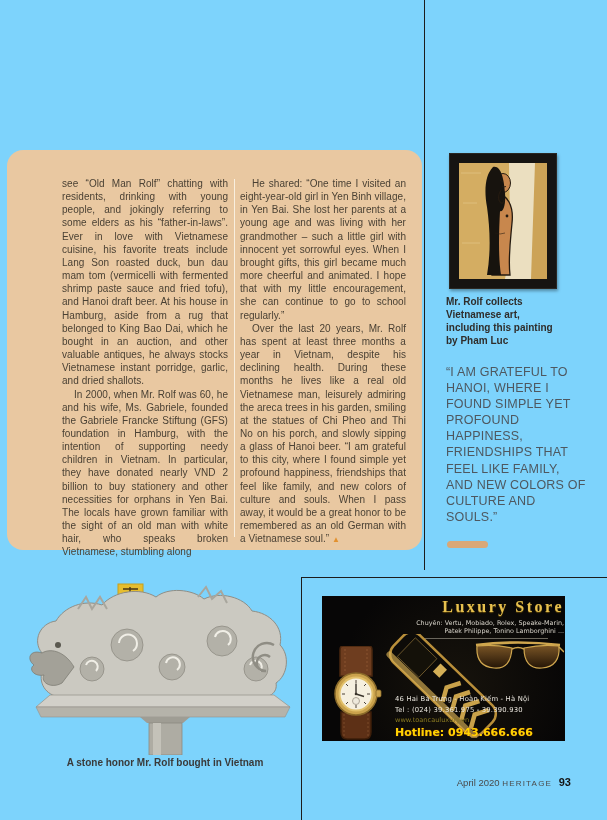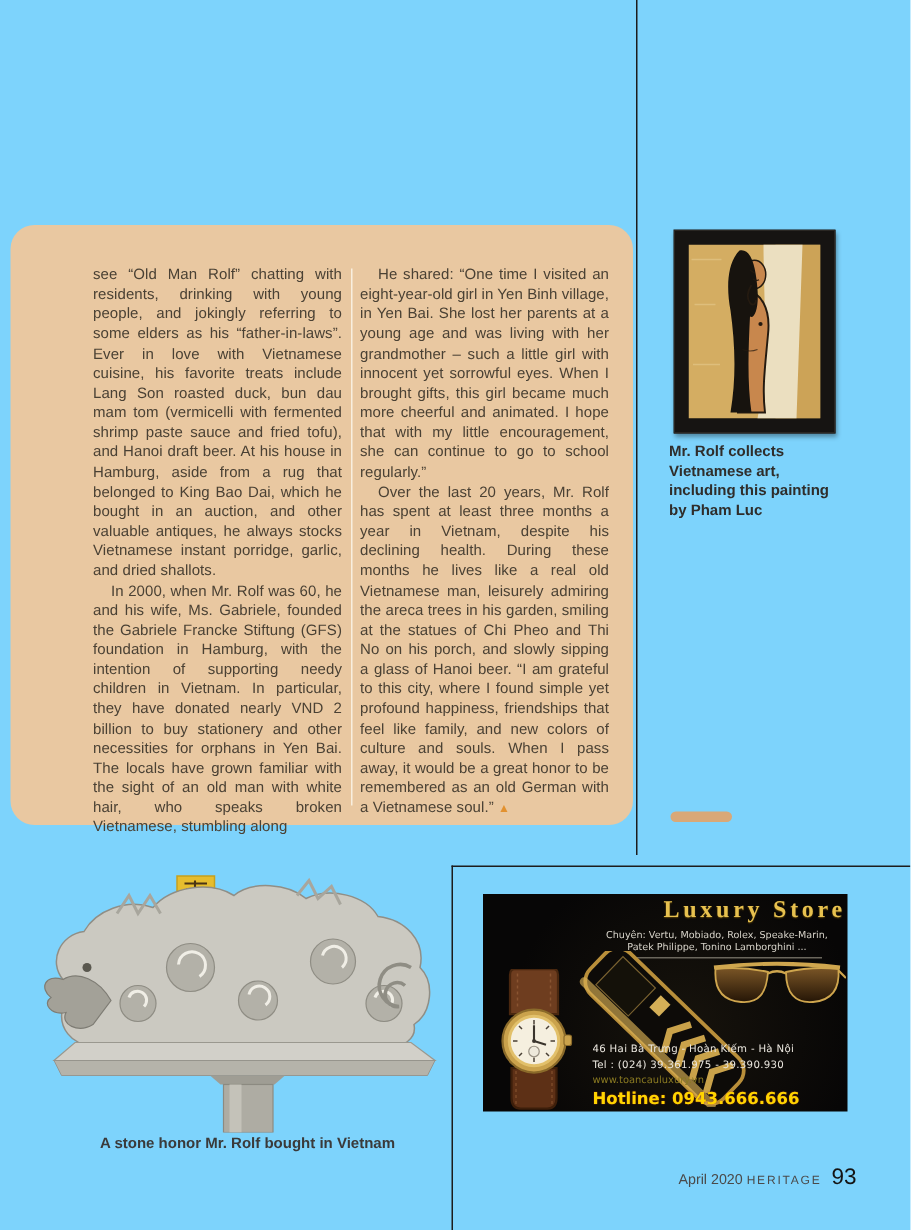--- a/index.html
+++ b/index.html
@@ -50,36 +50,36 @@
         background: radial-gradient(circle at 55% 62%, #17130c 0%, #070606 72%);
         font-family:"DejaVu Sans","Liberation Sans",sans-serif; }
   .ad-logo { position:absolute; left:8px; top:3px; width:62px; text-align:center; }
   .ad-logo svg { display:block; margin:0 auto; }
   .ad-logo-script { font-family:"DejaVu Serif","Liberation Serif",serif; font-style:italic;
                     font-size:9px; color:#cbbf9a; margin-top:-1px; }
   .ad-logo-since { font-size:4.5px; color:#837c6a; letter-spacing:1px; }
   .ad-title { position:absolute; left:70px; top:2px; width:172px; text-align:right;
               font-family:"Liberation Serif",serif; font-weight:bold; font-size:16px;
               letter-spacing:2.5px; color:#e7c14f; text-shadow:0 1px 1px #5a4208; }
-  .ad-taglines { position:absolute; left:70px; top:23px; width:172px; text-align:center;
+  .ad-taglines { position:absolute; left:70px; top:23px; width:172px; text-align:right;
                  font-size:6.4px; line-height:8.4px; color:#d8d4ca; }
   .ad-tagline-rule { position:absolute; left:86px; top:42px; width:140px; height:1px; background:#6a665c; }
   .ad-sunglasses { position:absolute; left:150px; top:44px; }
   .ad-phone { position:absolute; left:58px; top:38px; }
   .ad-watch { position:absolute; left:5px; top:50px; }
   .ad-address { position:absolute; left:73px; top:99px; width:168px; }
   .ad-addr-line { font-size:6.8px; color:#eae6de; margin-bottom:2.6px; letter-spacing:0.2px; }
   .ad-addr-web  { font-size:6.6px; color:#8a7a22; margin-bottom:2px; }
   .ad-hotline   { font-size:11px; font-weight:bold; color:#ffd400; text-shadow:0 0 1px #a03a10; }
 
   
   .footer { position:absolute; right:36px; top:776px; width:240px; text-align:right;
             color:#4a4a4a; font-size:9.5px; }
   .footer .mag { font-size:8px; letter-spacing:1.2px; }
-  .footer .pagenum { font-size:15px; font-weight:normal; color:#141414; margin-left:4px; }
+  .footer .pagenum { font-size:11px; font-weight:bold; color:#141414; margin-left:4px; }
 </style>
 </head>
 <body>
 
 <div id="page">
 
   <div class="vrule-top"></div>
 
   <div class="tan-box">
     <div class="cols">
@@ -105,20 +105,21 @@
       <ellipse cx="44" cy="20" rx="7.5" ry="9.5" fill="#c8874d" stroke="#241a10" stroke-width="1"></ellipse>
       <path d="M34,4 C26,12 25,28 28,44 C31,66 32,88 28,112 L42,112 C39,92 40,68 41,48 C44,50 47,42 46,30 C45,16 42,2 34,4 Z" fill="#17130e"></path>
       <path d="M41,17 l3,2 M43,23 q2,1.5 4,0.5" stroke="#241a10" stroke-width="0.9" fill="none"></path>
       <path d="M42,27 C39.5,31 38.5,35.5 41,39 C43,41 45,40 45,37" stroke="#241a10" stroke-width="1.2" fill="none"></path>
       <circle cx="48" cy="53" r="1.4" fill="#241a10"></circle>
       <path d="M36,70 q5,2 10,0" stroke="#241a10" stroke-width="0.8" fill="none" opacity="0.7"></path>
     </svg>
   </div>
   <div class="painting-caption">Mr. Rolf collects Vietnamese art, including this painting by Pham Luc</div>
 
+  <div class="pull-quote">“I AM GRATEFUL TO HANOI, WHERE I FOUND SIMPLE YET PROFOUND HAPPINESS, FRIENDSHIPS THAT FEEL LIKE FAMILY, AND NEW COLORS OF CULTURE AND SOULS.”</div>
   <div class="quote-dash"></div>
 
   <div class="hrule-ad"></div>
   <div class="vrule-ad"></div>
 
   <div class="dragon">
     <svg viewBox="0 0 278 172">
 
       <rect x="96" y="1" width="25" height="30" fill="#e6bd2e" stroke="#c6a01d" stroke-width="1"></rect>
       <g stroke="#4a3414" stroke-width="1.4">

